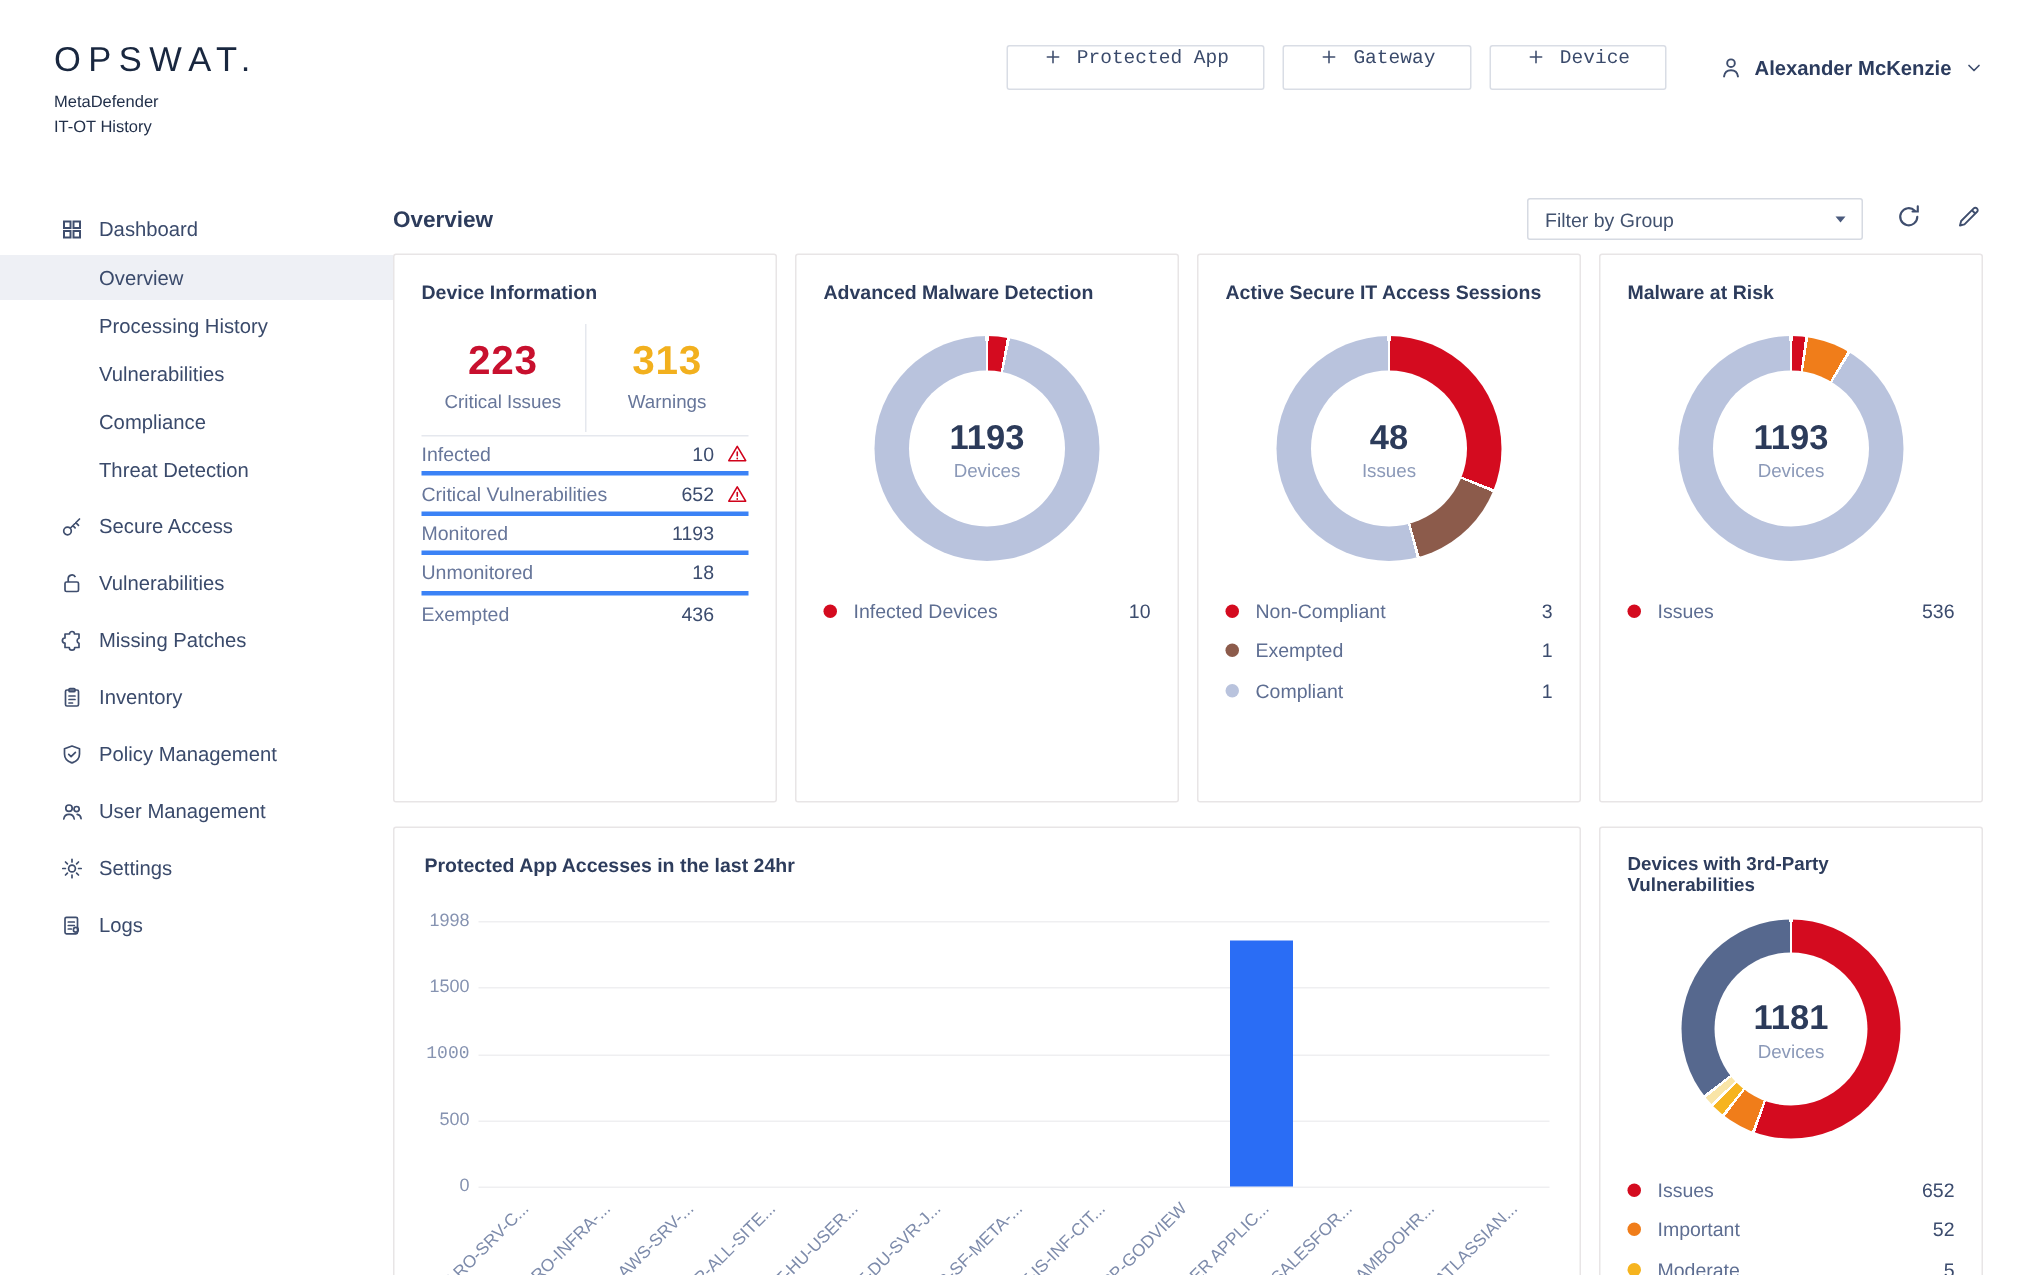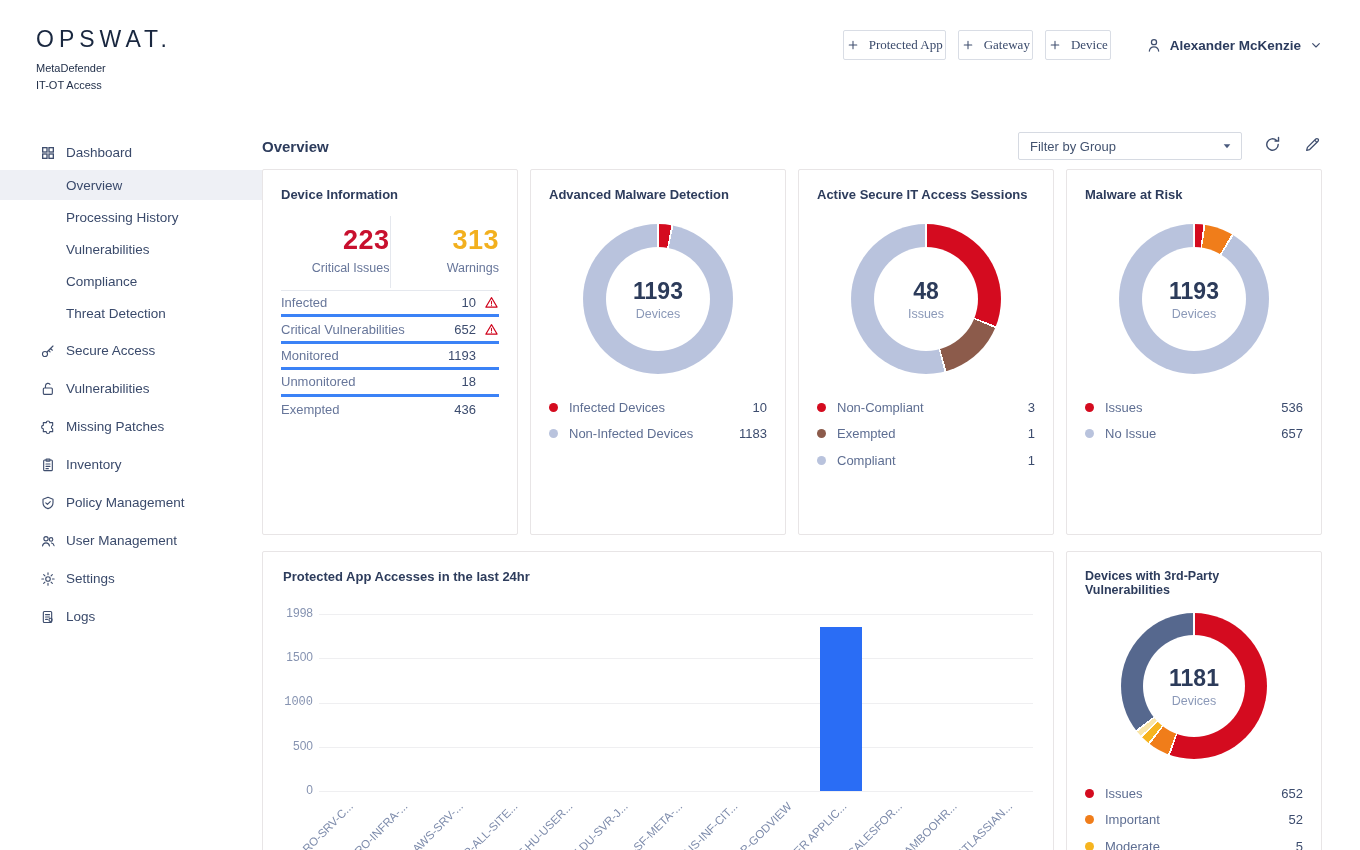--- a/index.html
+++ b/index.html
@@ -9,23 +9,23 @@
     font-family:"Liberation Sans","DejaVu Sans",sans-serif;
     color:#3a4a6b; cursor:default;
   }
   .page { width:1360px; height:850px; position:relative; overflow:hidden; background:#fff; }
 
   
   header { display:flex; justify-content:space-between; align-items:flex-start; padding:26px 36px 0 36px; height:90px; }
   .brand { font-size:23px; letter-spacing:5px; font-weight:500; color:#19273f; }
   .product { font-size:11px; color:#22304a; margin-top:7px; line-height:1.55; }
   .header-right { display:flex; align-items:center; gap:12px; margin-top:4px; }
-  .hbtn { display:inline-flex; align-items:center; gap:9px; height:30px; padding:0 2px; background:#fff;
+  .hbtn { display:inline-flex; align-items:flex-start; gap:9px; height:30px; padding:0 23px; background:#fff;
           border:1px solid #d9dde5; border-radius:2px; font-size:13px; color:#3a4a6b; cursor:pointer;
-          font-family:Liberation Serif, serif; }
+          font-family:Liberation Mono, monospace; }
   .user-menu { display:flex; align-items:center; gap:7px; margin-left:22px; color:#2c3c5e; font-size:13.5px; font-weight:600; cursor:pointer; }
 
   
   .layout { display:flex; }
   .sidebar { flex:0 0 262px; width:262px; padding-top:40px; }
   .nav-item { display:flex; align-items:center; gap:10px; height:31px; padding-left:40px; font-size:13.5px; color:#3a4a6b; cursor:pointer; }
   .nav-item.top { margin-top:7px; }
   .nav-item.child { padding-left:66px; height:30px; margin-top:2px; }
   .nav-item.active { background:#eef0f5; }
   .ic { display:inline-flex; width:17px; height:17px; color:#3f4e6e; flex:0 0 auto; }
@@ -43,21 +43,21 @@
   .icon-btn .ic { width:19px; height:19px; }
 
   
   .cards-row { display:flex; gap:12px; margin-top:8px; }
   .cards-row2 { display:flex; gap:12px; margin-top:16px; }
   .card { background:#fff; border:1px solid #e8e5e6; border-radius:2px; }
   .card.small { width:256px; height:366px; padding:17px 18px; }
   .card-title { font-size:13px; font-weight:700; color:#2d3c5c; }
 
   
-  .di-stats { display:flex; text-align:right; margin-top:14px; }
+  .di-stats { display:flex; text-align:center; margin-top:14px; }
   .di-stat { flex:1; padding:9px 0 13px; }
   .di-stat:first-child { border-right:1px solid #e5e8ee; }
   .di-num { font-size:27px; font-weight:700; letter-spacing:.5px; }
   .di-cap { font-size:12.5px; color:#67769a; margin-top:5px; }
   .di-sep { border-top:1px solid #e5e8ee; margin-top:2px; }
   .di-row { display:flex; align-items:center; height:26.4px; font-size:13px; }
   .di-row:not(:last-child) { border-bottom:3px solid #3b82f6; }
   .di-row .lbl { flex:1; color:#67769a; }
   .di-row .val { color:#3c4c6e; font-weight:500; }
   .di-row .alert { width:23px; display:flex; justify-content:flex-end; }
@@ -96,21 +96,21 @@
 </head>
 <body>
 
 <div class="page">
 
   <header>
     <div>
       <div class="brand">OPSWAT.</div>
       <div class="product">
         <span>MetaDefender</span><br>
-        <span>IT-OT Access</span>
+        <span>IT-OT History</span>
       </div>
     </div>
     <div class="header-right">
       <span id="header-actions" style="display:flex;gap:12px;">
           <button class="hbtn">
             <span class="ic" style="width: 14px; height: 14px;">
               <svg viewBox="0 0 24 24">
                 <path fill="none" stroke="currentColor" stroke-width="1.8" stroke-linecap="round" d="M12 5.5v13M5.5 12h13"></path>
               </svg>
             </span>
@@ -382,25 +382,20 @@
                 <div class="hsub">Devices</div>
               </div>
             </div>
           </div>
           <div class="legend">
               <div class="lg-row">
                 <span class="lg-dot" style="background: rgb(212, 11, 31);"></span>
                 <span class="lg-lbl">Infected Devices</span>
                 <span class="lg-val">10</span>
               </div>
-              <div class="lg-row">
-                <span class="lg-dot" style="background: rgb(185, 195, 221);"></span>
-                <span class="lg-lbl">Non-Infected Devices</span>
-                <span class="lg-val">1183</span>
-              </div>
             </div>
         </section>
 
         <section class="card small">
           <h2 class="card-title">Active Secure IT Access Sessions</h2>
           <div class="donut-wrap">
             <div class="donut" style="background: conic-gradient(rgb(255, 255, 255) 0deg, rgb(255, 255, 255) 0.8deg, rgb(212, 11, 31) 0.8deg, rgb(212, 11, 31) 111.2deg, rgb(255, 255, 255) 111.2deg, rgb(255, 255, 255) 112deg, rgb(255, 255, 255) 112deg, rgb(255, 255, 255) 112.8deg, rgb(140, 91, 75) 112.8deg, rgb(140, 91, 75) 164.2deg, rgb(255, 255, 255) 164.2deg, rgb(255, 255, 255) 165deg, rgb(255, 255, 255) 165deg, rgb(255, 255, 255) 165.8deg, rgb(185, 195, 221) 165.8deg, rgb(185, 195, 221) 359.2deg, rgb(255, 255, 255) 359.2deg, rgb(255, 255, 255) 360deg);">
               <div class="hole">
                 <div class="hval">48</div>
                 <div class="hsub">Issues</div>
@@ -434,25 +429,20 @@
                 <div class="hval">1193</div>
                 <div class="hsub">Devices</div>
               </div>
             </div>
           </div>
           <div class="legend">
               <div class="lg-row">
                 <span class="lg-dot" style="background: rgb(212, 11, 31);"></span>
                 <span class="lg-lbl">Issues</span>
                 <span class="lg-val">536</span>
-              </div>
-              <div class="lg-row">
-                <span class="lg-dot" style="background: rgb(185, 195, 221);"></span>
-                <span class="lg-lbl">No Issue</span>
-                <span class="lg-val">657</span>
               </div>
             </div>
         </section>
 
       </div>
 
       <div class="cards-row2">
 
         <section class="card bar-card">
           <h2 class="card-title">Protected App Accesses in the last 24hr</h2>

